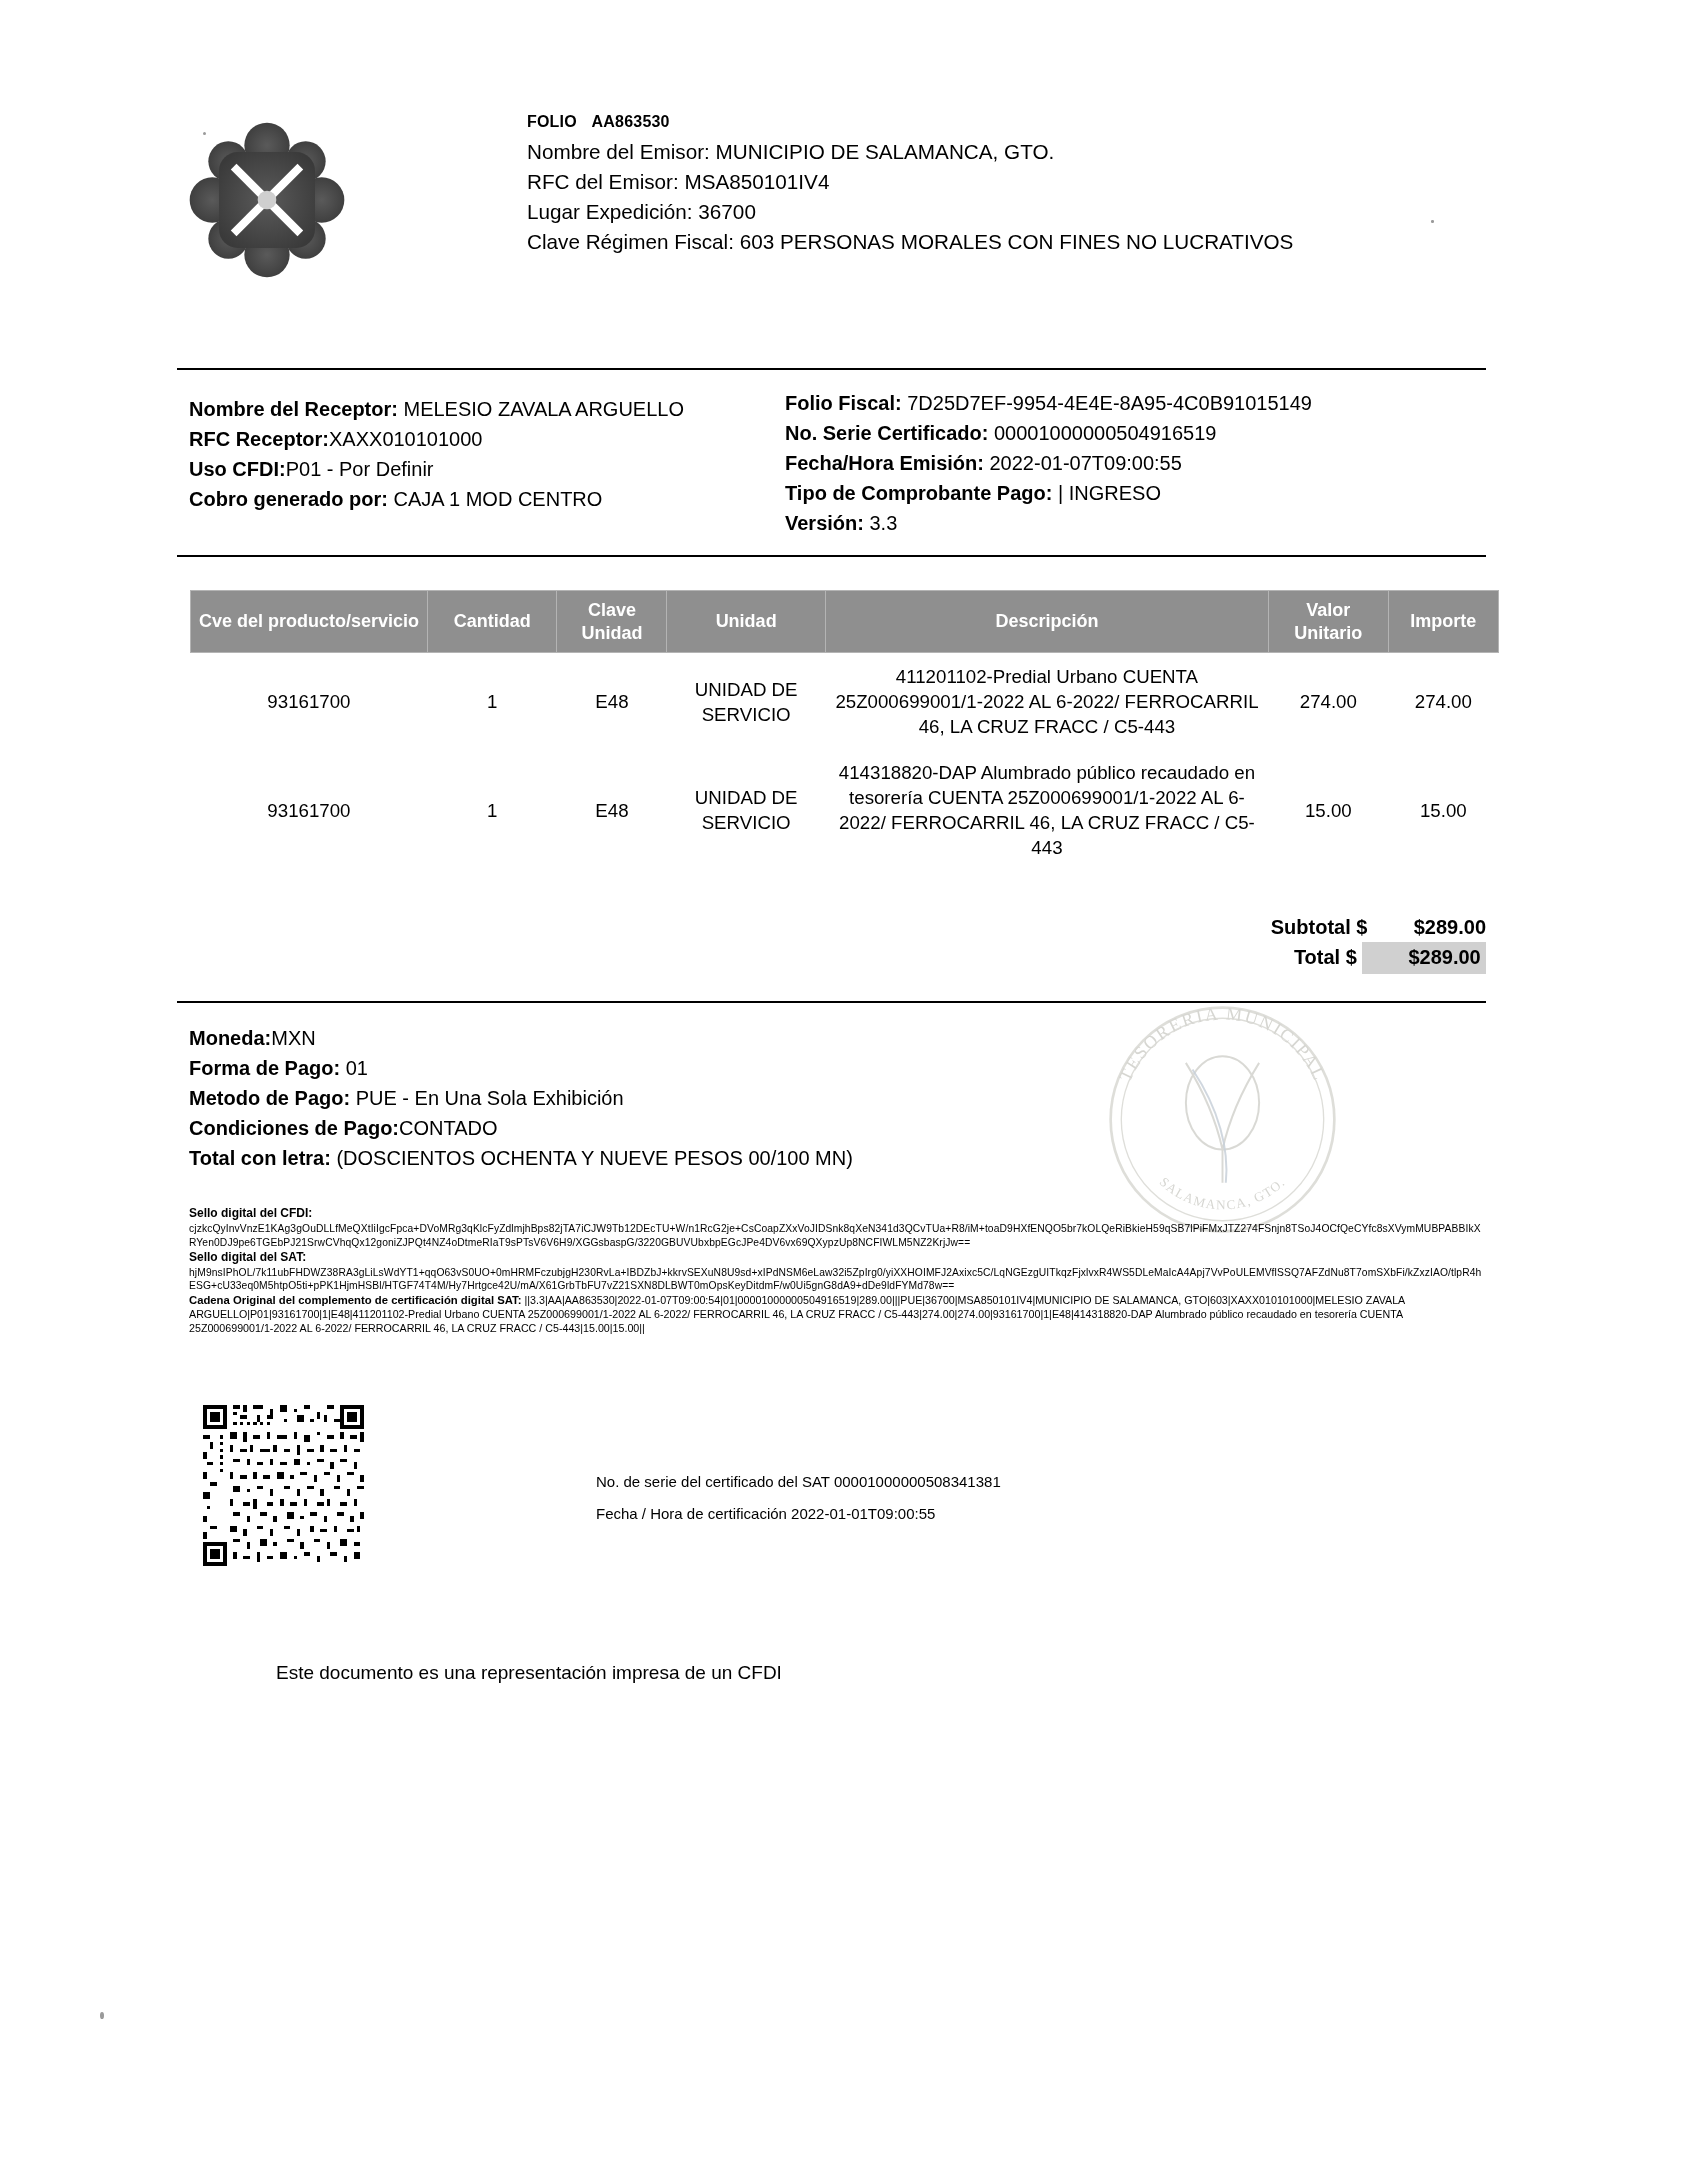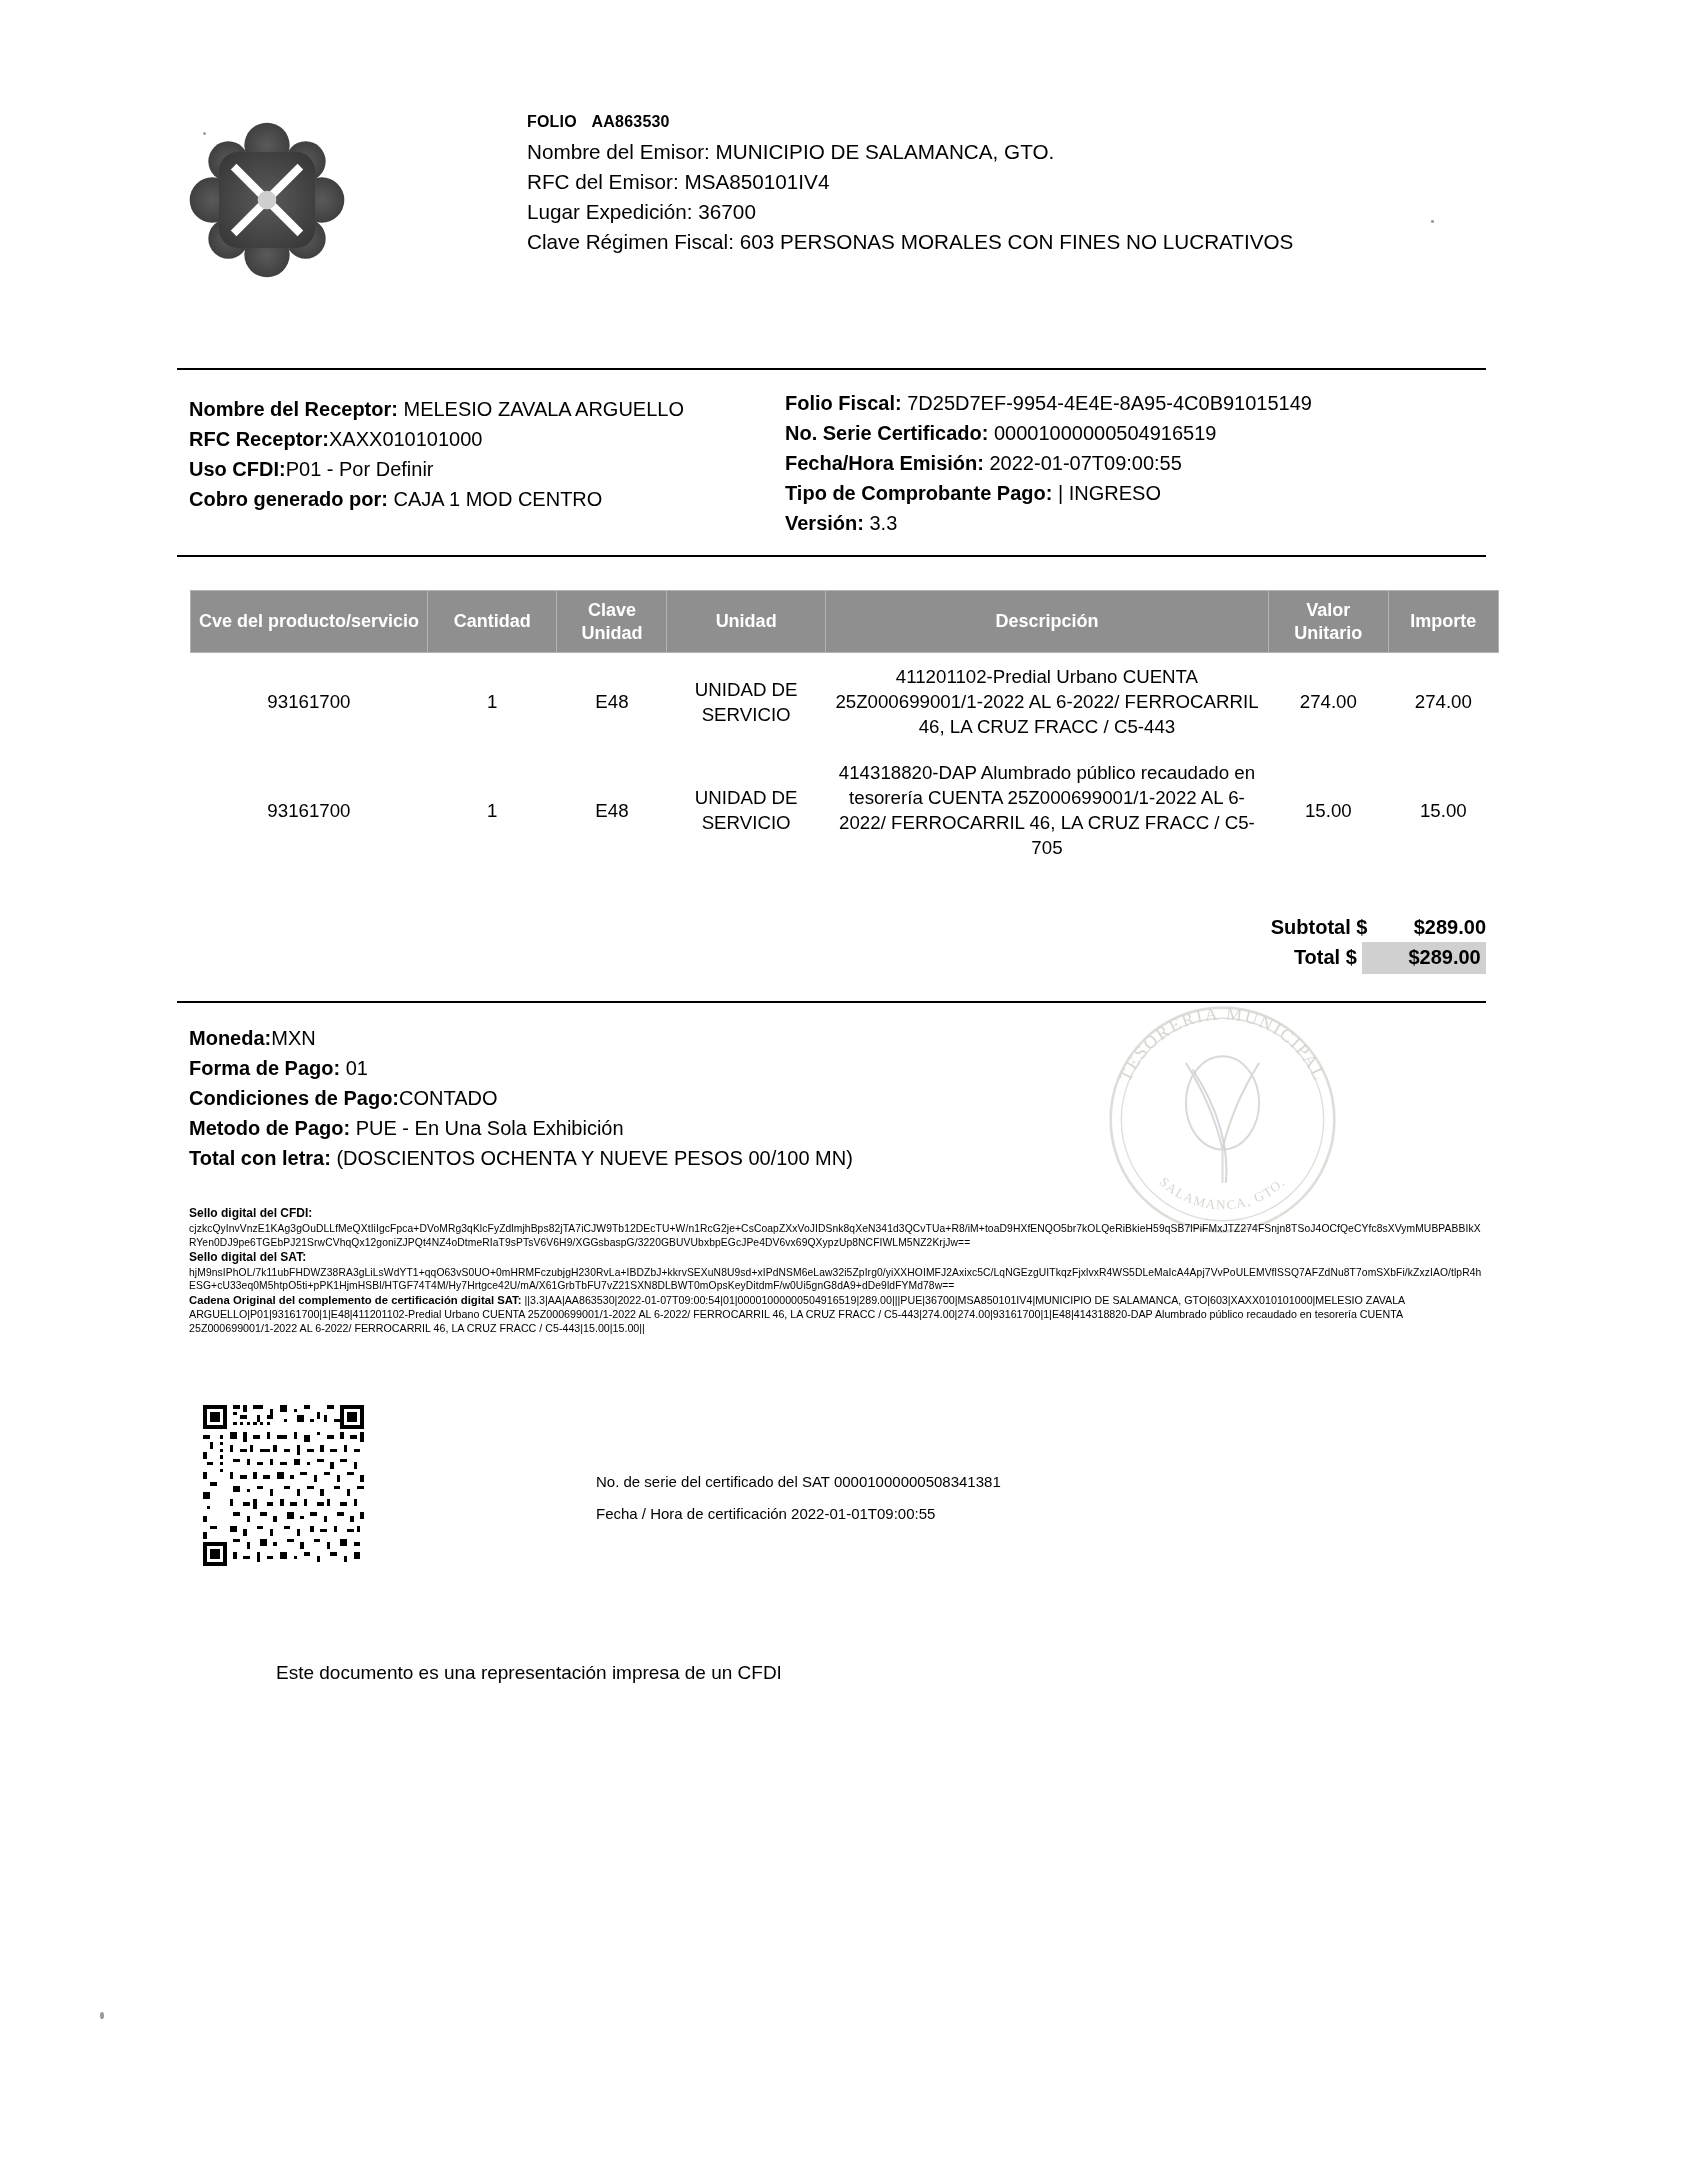--- a/index.html
+++ b/index.html
@@ -314,21 +314,21 @@
         <td>UNIDAD DE SERVICIO</td>
         <td>411201102-Predial Urbano CUENTA 25Z000699001/1-2022 AL 6-2022/ FERROCARRIL 46, LA CRUZ FRACC / C5-443</td>
         <td>274.00</td>
         <td>274.00</td>
       </tr>
       <tr>
         <td>93161700</td>
         <td>1</td>
         <td>E48</td>
         <td>UNIDAD DE SERVICIO</td>
-        <td>414318820-DAP Alumbrado público recaudado en tesorería CUENTA 25Z000699001/1-2022 AL 6-2022/ FERROCARRIL 46, LA CRUZ FRACC / C5-705</td>
+        <td>414318820-DAP Alumbrado público recaudado en tesorería CUENTA 25Z000699001/1-2022 AL 6-2022/ FERROCARRIL 46, LA CRUZ FRACC / C5-443</td>
         <td>15.00</td>
         <td>15.00</td>
       </tr>
     </tbody>
   </table>
 
   <div class="totals">
     <div class="row subtotal">
       <span>Subtotal $</span>
       <span class="val">$289.00</span>
@@ -337,22 +337,22 @@
       <span>Total $</span>
       <span class="val">$289.00</span>
     </div>
   </div>
 
   <div class="rule rule-table-bottom"></div>
 
   <div class="payinfo">
     <div><b>Moneda:</b><span>MXN</span></div>
     <div><b>Forma de Pago:</b><span> 01</span></div>
+    <div><b>Metodo de Pago:</b><span> PUE - En Una Sola Exhibición</span></div>
     <div><b>Condiciones de Pago:</b><span>CONTADO</span></div>
-    <div><b>Metodo de Pago:</b><span> PUE - En Una Sola Exhibición</span></div>
     <div><b>Total con letra:</b><span> (DOSCIENTOS OCHENTA Y NUEVE PESOS 00/100 MN)</span></div>
   </div>
 
   <div class="stamp">
     <svg width="273" height="273" viewBox="0 0 410 410">
       <defs>
         <path id="arcTop" d="M 55,205 A 150,150 0 0 1 355,205"></path>
         <path id="arcBot" d="M 70,205 A 135,135 0 0 0 340,205"></path>
       </defs>
       <circle cx="205" cy="205" r="168" fill="none" stroke="#8a8a7a" stroke-width="4"></circle>

